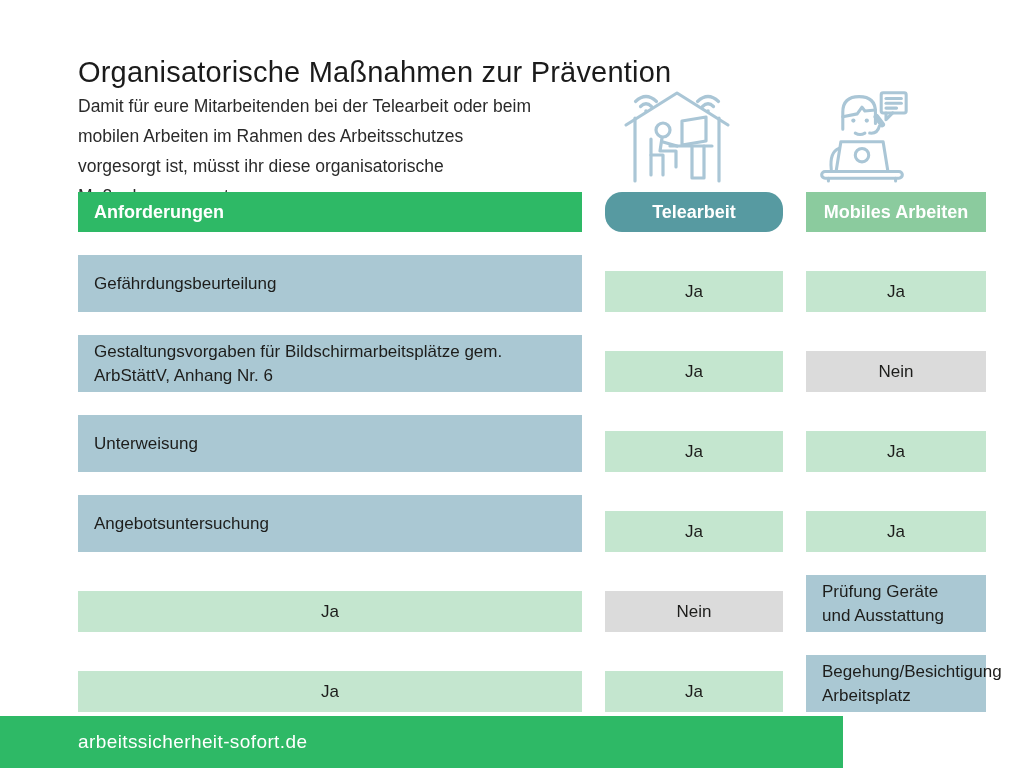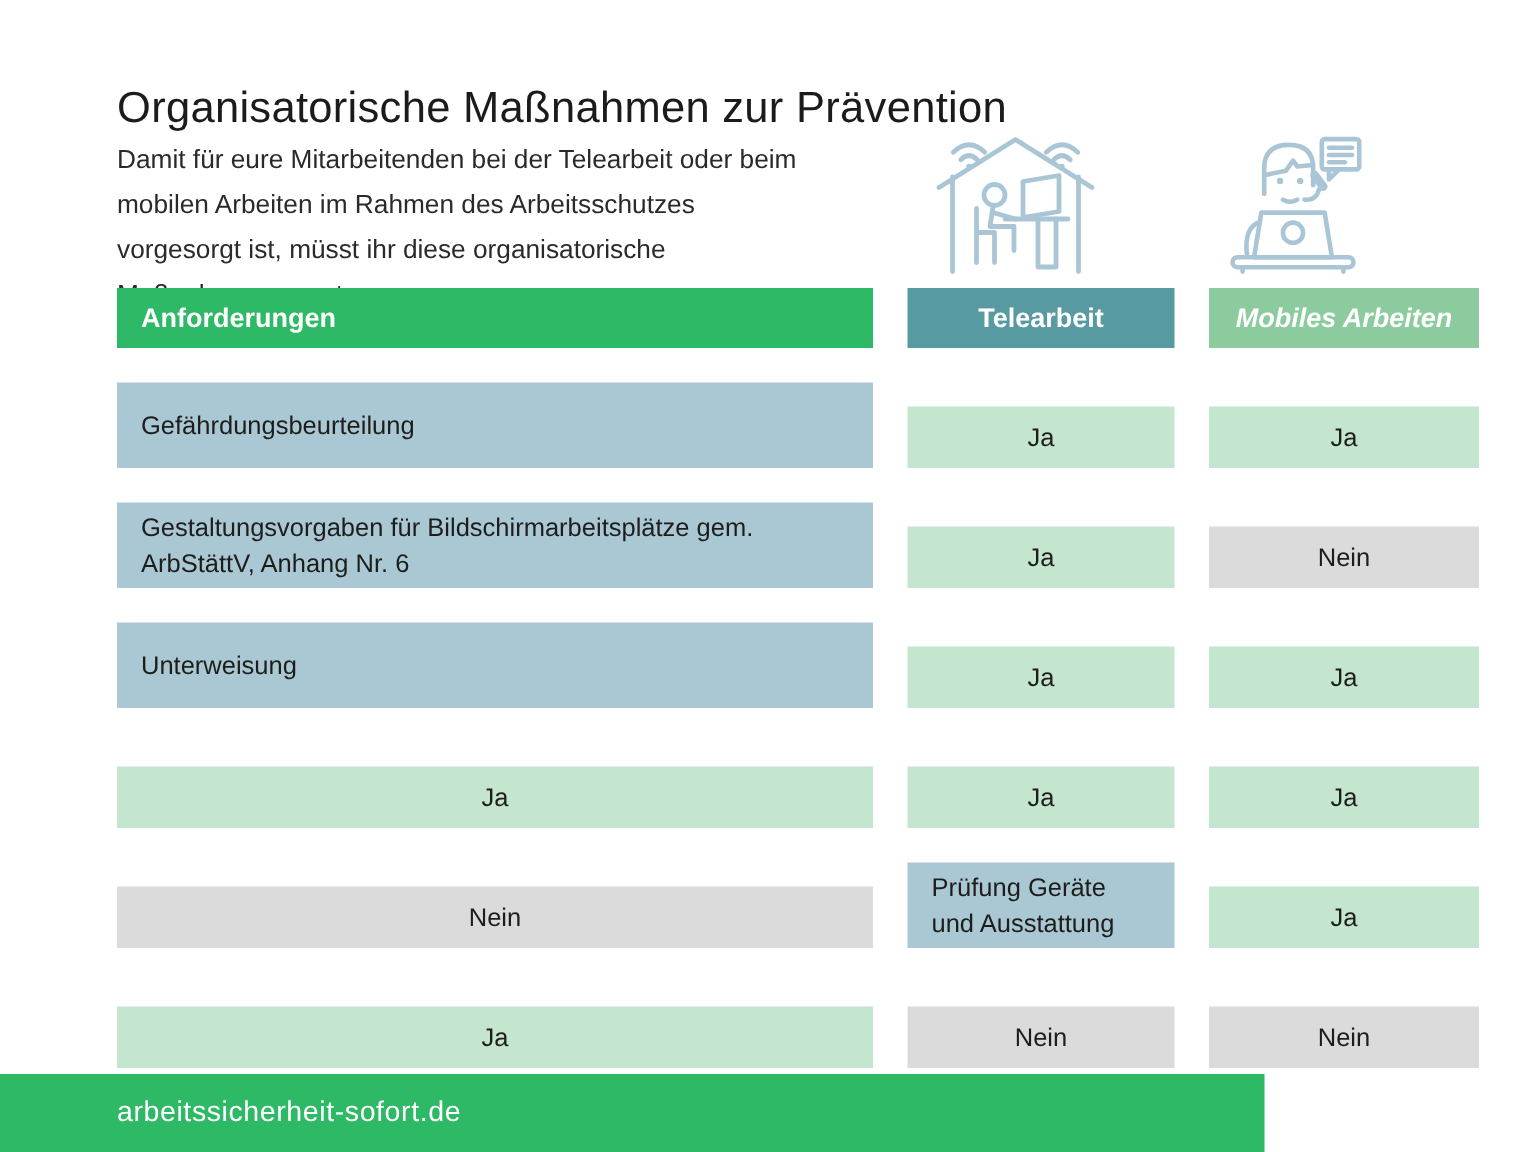--- a/index.html
+++ b/index.html
@@ -50,22 +50,22 @@
     gap: 23px;
   }
   .hdr-cell {
     display: flex;
     align-items: center;
     color: #ffffff;
     font-size: 18px;
     font-weight: 700;
   }
   .hdr-req   { background: var(--brand-green); padding-left: 16px; }
-  .hdr-tele  { background: var(--teal); justify-content: center; }
-  .hdr-mobil { background: var(--light-green); justify-content: center; font-style: italic; }
+  .hdr-tele  { background: var(--teal); justify-content: center; border-radius: 17px; }
+  .hdr-mobil { background: var(--light-green); justify-content: center; }
 
   .cell-label {
     background: var(--label-blue);
     display: flex;
     align-items: center;
     padding-left: 16px;
     padding-right: 28px;
     font-size: 17px;
     line-height: 24px;
     color: #1d1d1b;
@@ -159,29 +159,31 @@
   <div class="cell-value">Ja</div>
 
   <div class="cell-label">Gestaltungsvorgaben für Bildschirmarbeitsplätze gem. ArbStättV, Anhang Nr. 6</div>
   <div class="cell-value">Ja</div>
   <div class="cell-value is-nein">Nein</div>
 
   <div class="cell-label">Unterweisung</div>
   <div class="cell-value">Ja</div>
   <div class="cell-value">Ja</div>
 
+  <div class="cell-label">Angebotsuntersuchung</div>
   <div class="cell-value">Ja</div>
   <div class="cell-value">Ja</div>
 
   <div class="cell-value">Ja</div>
   <div class="cell-value is-nein">Nein</div>
 
   <div class="cell-label">Prüfung Geräte und Ausstattung</div>
   <div class="cell-value">Ja</div>
   <div class="cell-value">Ja</div>
 
+  <div class="cell-label">Begehung/Besichtigung Arbeitsplatz</div>
   <div class="cell-value is-nein">Nein</div>
   <div class="cell-value is-nein">Nein</div>
 </div>
 
 <div class="footer-bar">
   <span>arbeitssicherheit-sofort.de</span>
 </div>
 
 </body></html>

